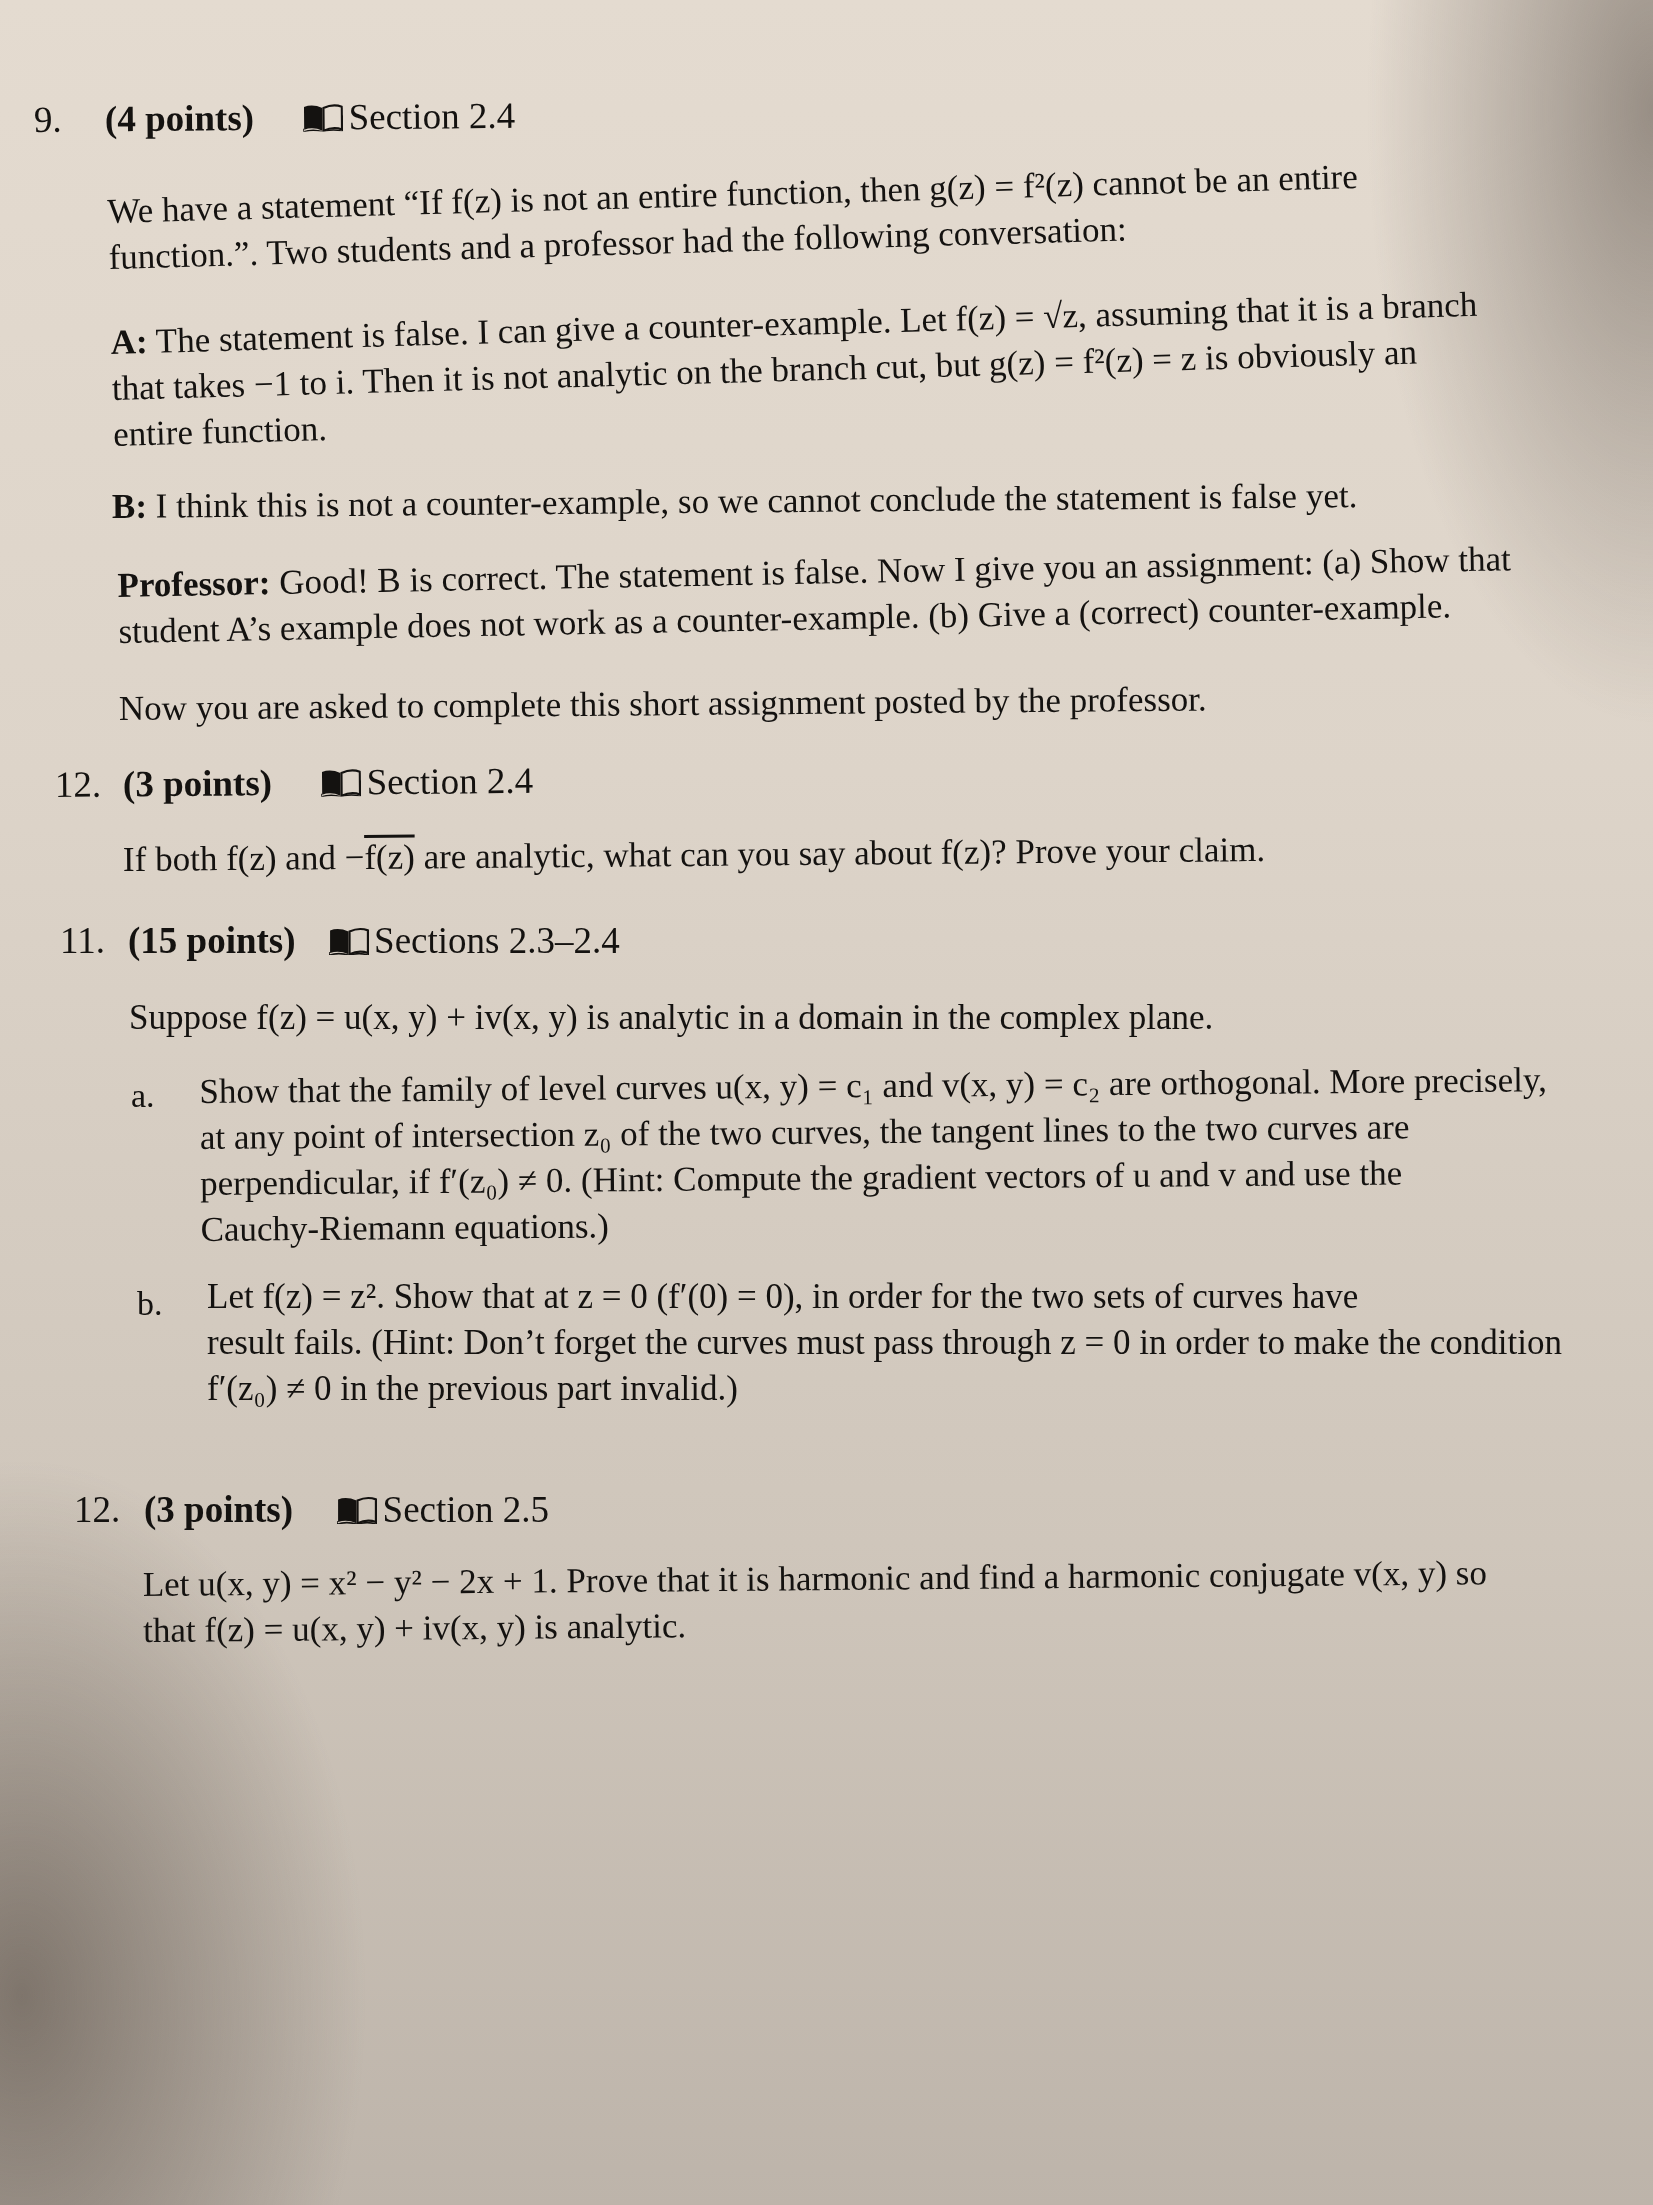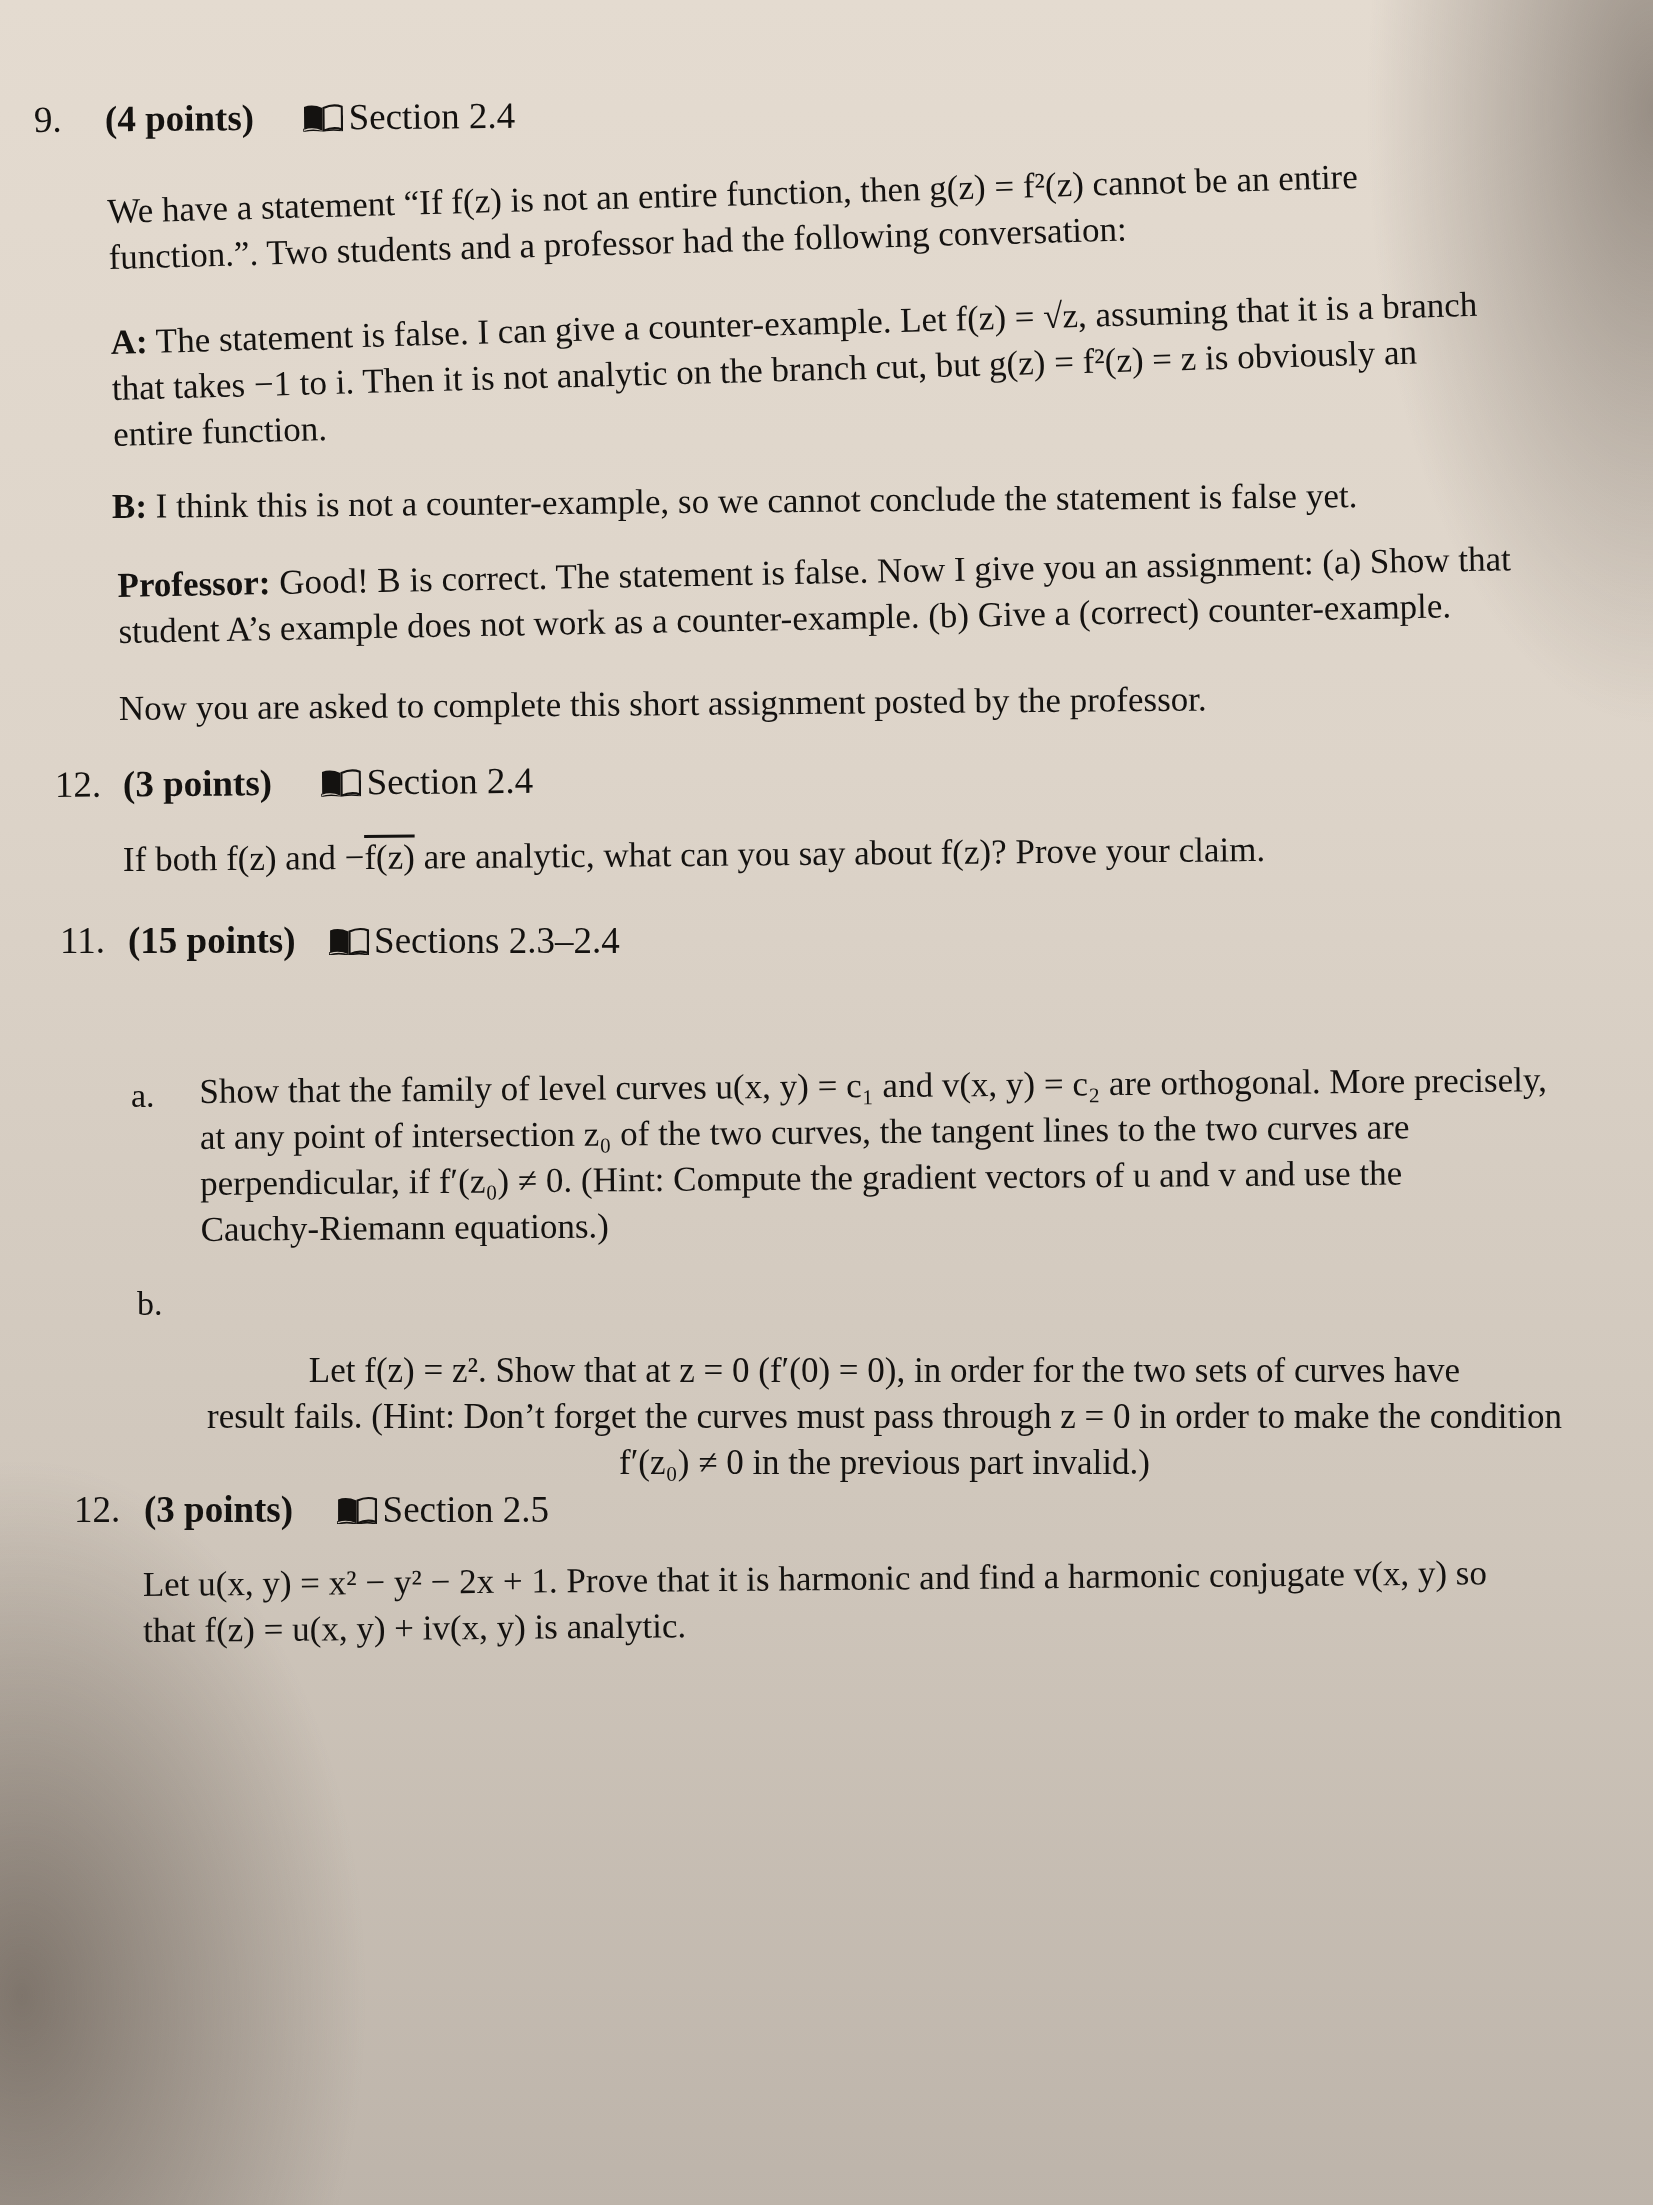--- a/index.html
+++ b/index.html
@@ -87,31 +87,32 @@
 
   <div class="q-head" style="left:60px; top:919px;">
     <span class="q-num" style="width:68px">11.</span>
     <span class="q-pts" style="margin-right:33px">(15 points)</span>
     <svg class="book" viewBox="0 0 74 52" width="40" height="28.4">
         <use href="#book"></use>
       </svg>
     <span class="sec">Sections 2.3–2.4</span>
   </div>
 
+  <div class="para" style="left:129px; top:995px;">Suppose f(z) = u(x, y) + iv(x, y) is analytic in a domain in the complex plane.</div>
 
   <div class="sub-label" style="left:131px; top:1077px;">a.</div>
   <div class="para tilt0" style="left:200px; top:1069px;">
     <div>Show that the family of level curves u(x, y) = c₁ and v(x, y) = c₂ are orthogonal. More precisely,</div>
     <div>at any point of intersection z₀ of the two curves, the tangent lines to the two curves are</div>
     <div>perpendicular, if f′(z₀) ≠ 0. (Hint: Compute the gradient vectors of u and v and use the</div>
     <div>Cauchy-Riemann equations.)</div>
   </div>
 
   <div class="sub-label" style="left:137px; top:1285px;">b.</div>
-  <div class="para" style="left:207px; top:1348px;text-align:center;">
+  <div class="para" style="left:207px; top:1274px;">
     <div>Let f(z) = z². Show that at z = 0 (f′(0) = 0), in order for the two sets of curves have</div>
     <div>result fails. (Hint: Don’t forget the curves must pass through z = 0 in order to make the condition</div>
     <div>f′(z₀) ≠ 0 in the previous part invalid.)</div>
   </div>
 
   <div class="q-head" style="left:74px; top:1488px;">
     <span class="q-num" style="width:70px">12.</span>
     <span class="q-pts" style="margin-right:44px">(3 points)</span>
     <svg class="book" viewBox="0 0 74 52" width="40" height="28.4">
         <use href="#book"></use>

